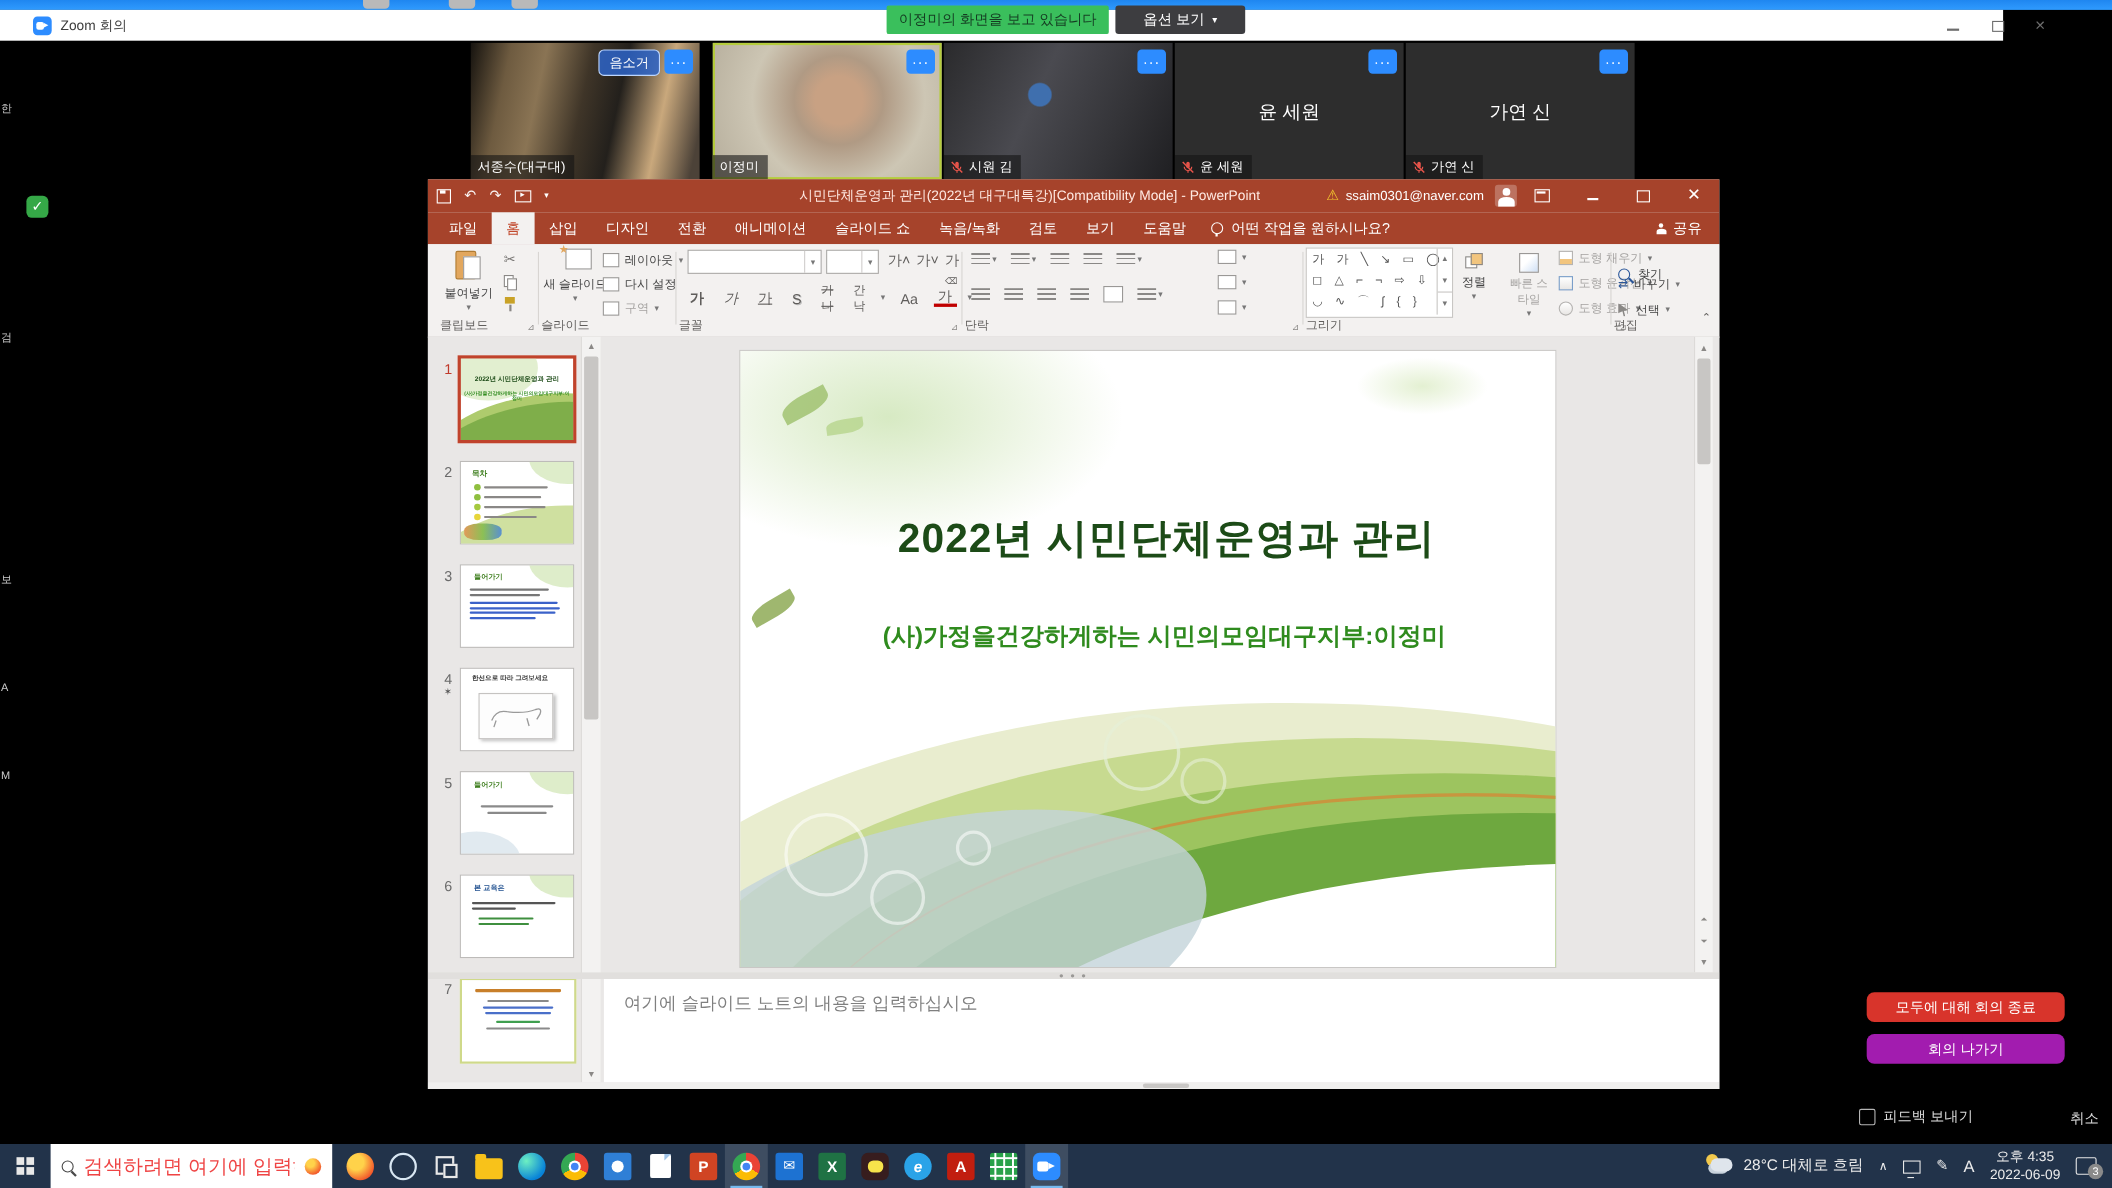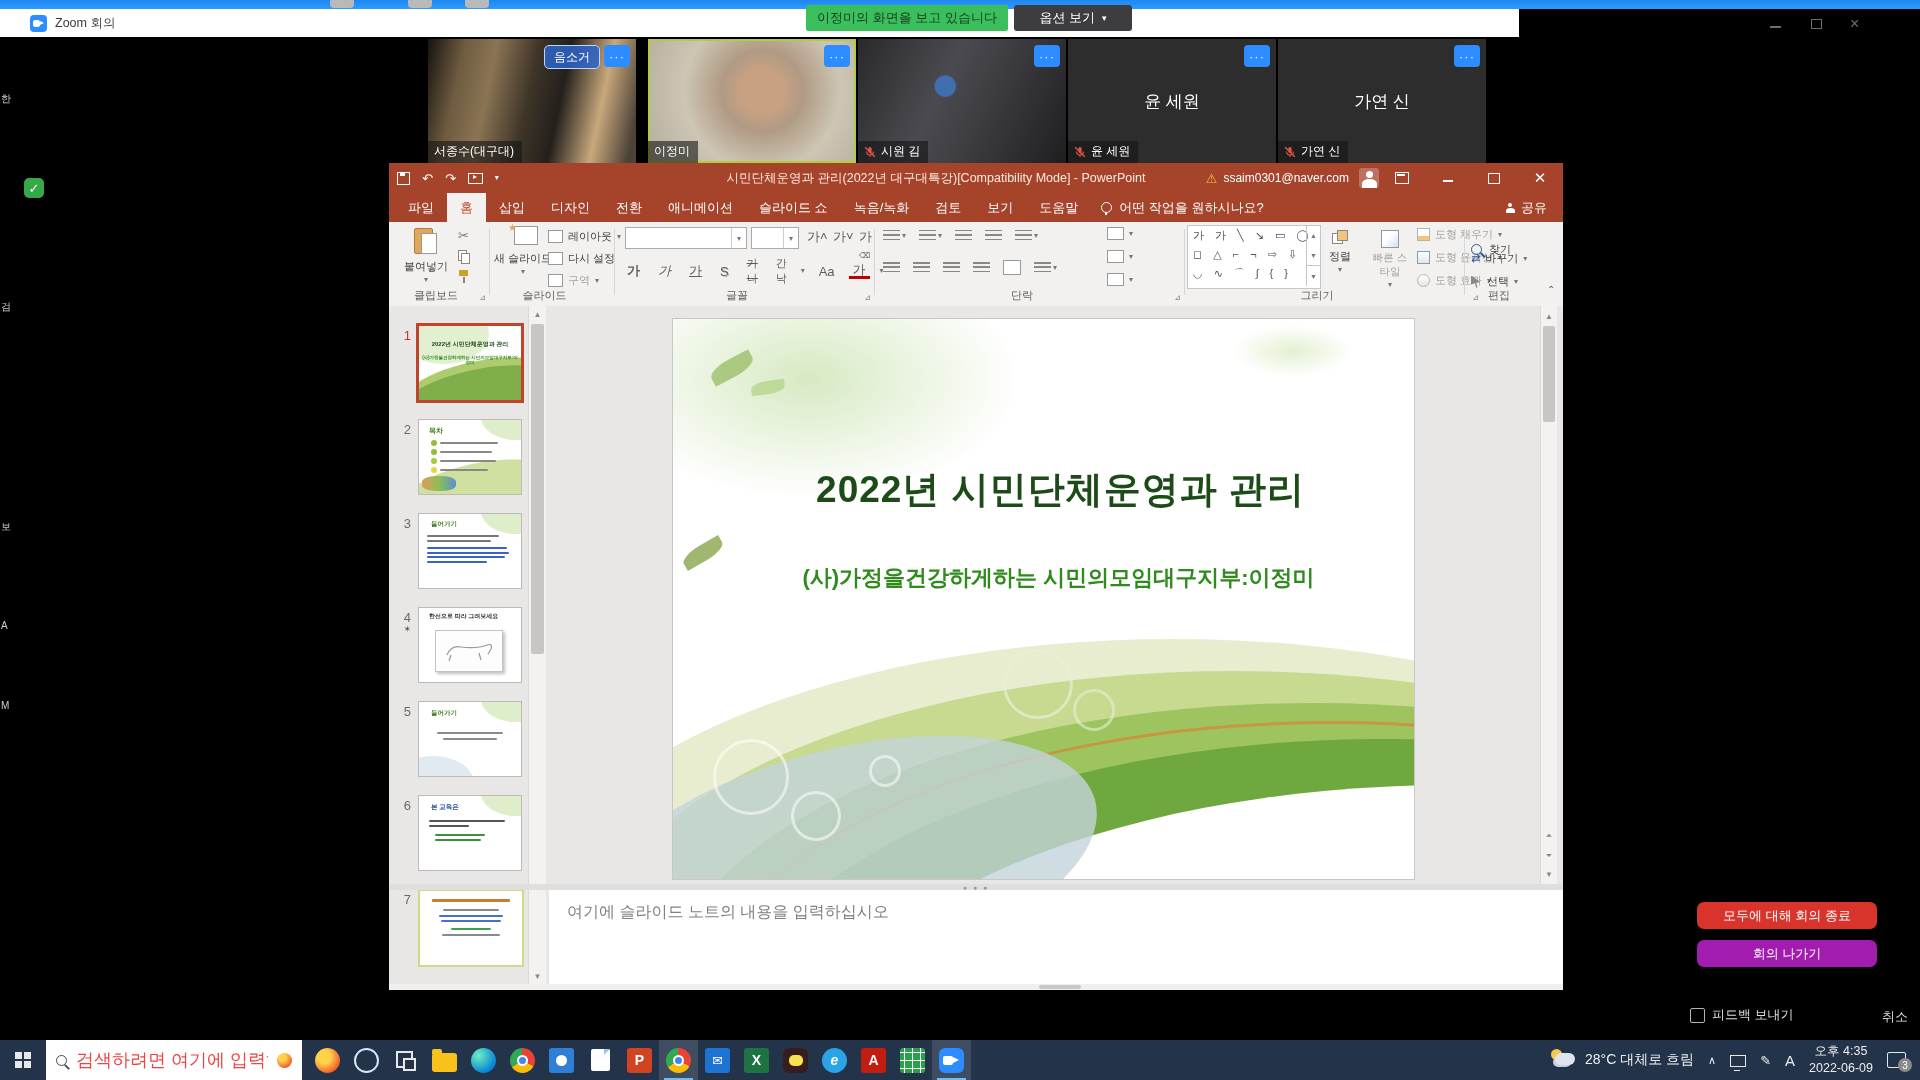--- a/index.html
+++ b/index.html
@@ -4,21 +4,21 @@
 <style>
   html,body{margin:0;padding:0;background:#000}
   .screen{position:relative;width:1920px;height:1080px;background:#000;overflow:hidden;
     font-family:"Liberation Sans","DejaVu Sans",sans-serif;-webkit-font-smoothing:antialiased}
   .abs{position:absolute}
   .f{display:flex;align-items:center}
   .fc{display:flex;align-items:center;justify-content:center}
 
   
   .ztop{left:0;top:0;width:1920px;height:9px;background:linear-gradient(#1f86f0,#2f9bff)}
-  .ztitlebar{left:0;top:9px;width:1519px;height:28px;background:#fff}
+  .ztitlebar{left:0;top:9px;width:1821px;height:28px;background:#fff}
   .zappicon{width:17px;height:17px;border-radius:4px;background:#2D8CFF;position:relative}
   .zappicon:before{content:"";position:absolute;left:3px;top:5px;width:7px;height:7px;border-radius:2px;background:#fff}
   .zappicon:after{content:"";position:absolute;left:10px;top:6px;border-left:4px solid #fff;border-top:2.5px solid transparent;border-bottom:2.5px solid transparent}
   .ztitle-text{font-size:12.5px;color:#3c3c3c;margin-left:8px}
   .stub{position:absolute;top:0;height:8px;width:24px;background:#b9b9b9;border-radius:0 0 4px 4px}
   .zbanner{left:806px;top:5px;width:202px;height:26px;background:#3ABF5C;color:#153c22;font-size:13px;border-radius:2px}
   .zoptions{left:1014px;top:5px;width:118px;height:26px;background:#3d3d40;color:#fff;font-size:13px;border-radius:3px;gap:7px;cursor:default}
   .wc{width:12px;height:12px;display:inline-block;position:relative}
   .wc-min:before{content:"";position:absolute;left:0;bottom:2px;width:11px;height:1.6px;background:#6d6d6d}
   .wc-max:before{content:"";position:absolute;left:1px;top:1px;width:9px;height:8px;border:1.4px solid #6d6d6d}
@@ -67,21 +67,21 @@
   .bulb{width:9px;height:9px;border:1.4px solid #fff;border-radius:50%;position:relative}
   .bulb:after{content:"";position:absolute;left:2.4px;top:9px;width:2.6px;height:3px;background:#fff}
   .share{position:absolute;right:16px;top:30px;height:29px;display:flex;align-items:center;gap:6px;color:#fff;font-size:13px}
   .person{width:10px;height:10px;position:relative}
   .person:before{content:"";position:absolute;left:2.8px;top:0;width:4.5px;height:4.5px;border-radius:50%;background:#fff}
   .person:after{content:"";position:absolute;left:0.5px;top:5.5px;width:9px;height:5px;border-radius:50% 50% 0 0;background:#fff}
 
   .ribbon{position:absolute;left:0;top:59px;width:1174px;height:84px;background:#F3F1F0;border-bottom:1px solid #D2CFCD;font-size:11px;color:#444}
   .rgroup{position:absolute;top:0;height:84px}
   .rsep{position:absolute;top:7px;height:66px;width:1px;background:#d8d5d2}
-  .glabel{position:absolute;bottom:3px;left:0;right:16px;text-align:center;color:#605e5c;font-size:11px}
+  .glabel{position:absolute;bottom:3px;left:0;right:16px;color:#605e5c;font-size:11px}
   .launcher{position:absolute;bottom:4px;color:#8a8886;font-size:8px}
   .bigbtn{position:absolute;top:4px;display:flex;flex-direction:column;align-items:center;gap:3px;color:#444}
   .caret{font-size:8px;color:#777;line-height:6px}
   .clip-ic{width:24px;height:30px;position:relative}
   .clip-ic:before{content:"";position:absolute;left:0;top:2px;width:17px;height:24px;background:#E2A75E;border:1px solid #b07c33;border-radius:2px}
   .clip-ic:after{content:"";position:absolute;left:7px;top:7px;width:14px;height:19px;background:#fff;border:1px solid #9a9896}
   .scis{color:#7a7876;font-size:13px}
   .copy-ic{width:11px;height:13px;position:relative}
   .copy-ic:before{content:"";position:absolute;left:0;top:0;width:7px;height:9px;border:1.2px solid #8a8886;background:#fff}
   .copy-ic:after{content:"";position:absolute;left:3px;top:3px;width:7px;height:9px;border:1.2px solid #8a8886;background:#fff}

